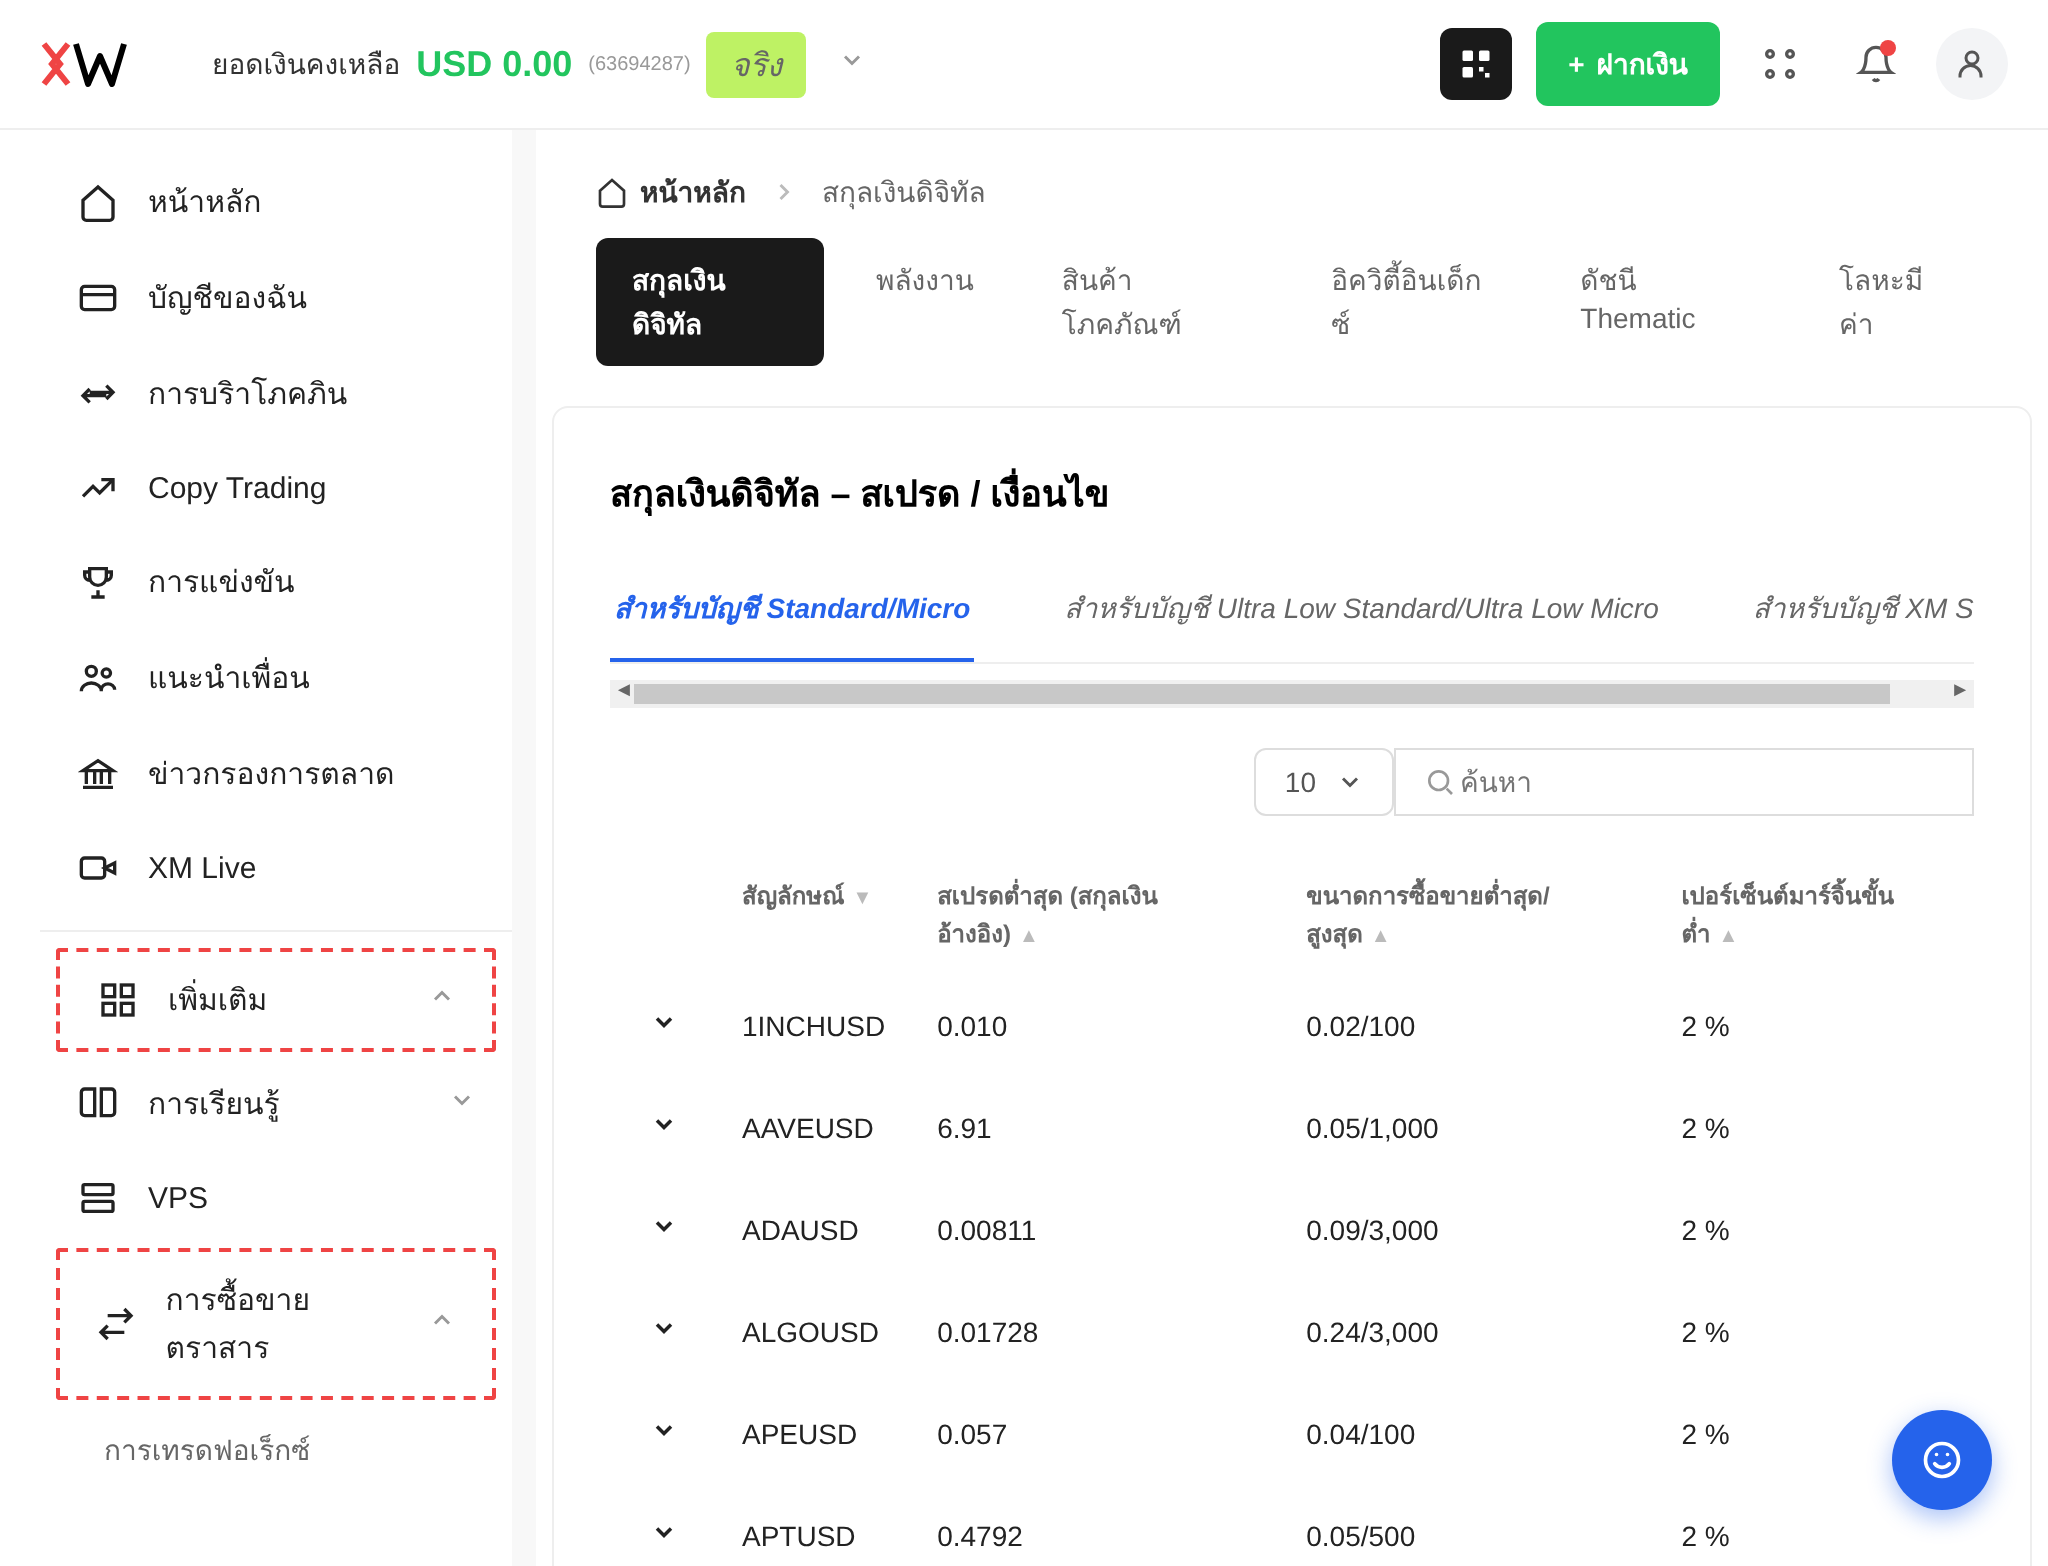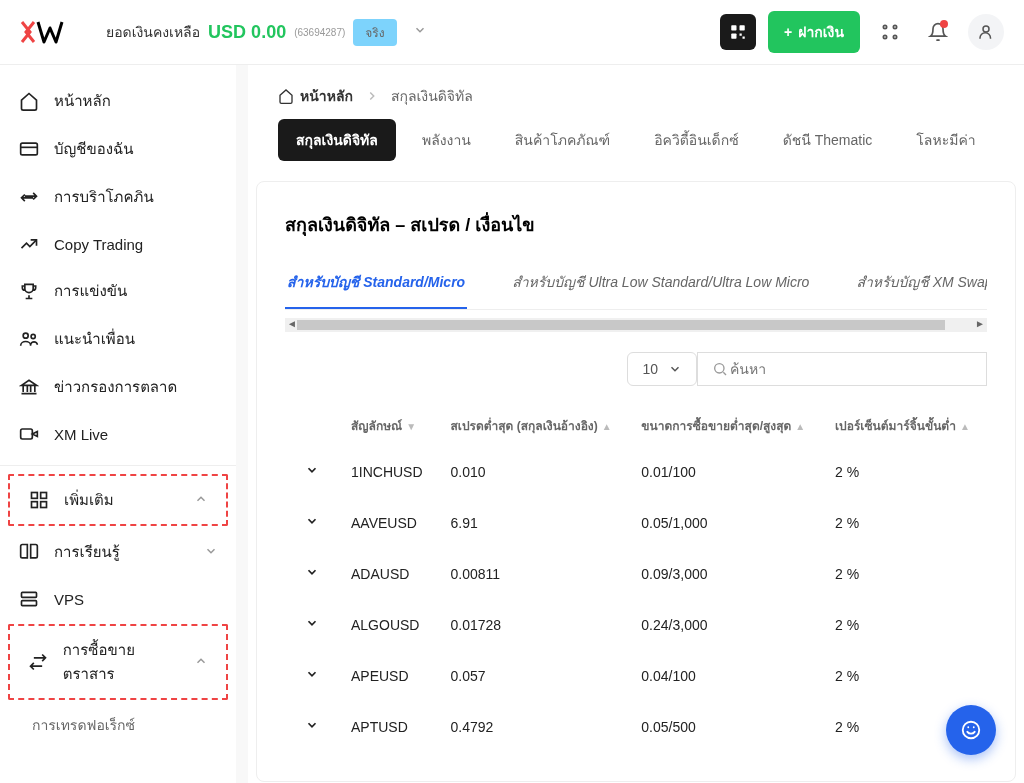--- a/index.html
+++ b/index.html
@@ -4,30 +4,30 @@
 <style>
 * { margin: 0; padding: 0; box-sizing: border-box; font-family: Arial, sans-serif; }
 body { width: 1024px; height: 783px; overflow: hidden; background: #fff; }
 
 .header { height: 65px; border-bottom: 1px solid #eee; display: flex; align-items: center; padding: 0 20px; }
 .logo { font-weight: 900; font-size: 24px; letter-spacing: -1px; display: flex; align-items: center; }
 .balance-section { display: flex; align-items: center; margin-left: 30px; gap: 8px; }
 .balance-label { font-size: 14px; color: #333; font-weight: 500; }
 .balance-value { font-size: 18px; color: #22c55e; font-weight: 600; }
 .balance-id { font-size: 10px; color: #999; }
-.real-badge { background: #7dd3fc; padding: 4px 12px; border-radius: 4px; font-size: 12px; color: #666; }
+.real-badge { background: #bef264; padding: 4px 12px; border-radius: 4px; font-size: 16px; color: #666; font-style: italic; }
 .chevron-down { color: #999; margin-left: 8px; }
 .header-right { margin-left: auto; display: flex; align-items: center; gap: 12px; }
 .qr-btn { background: #1a1a1a; color: #fff; width: 36px; height: 36px; border-radius: 6px; display: flex; align-items: center; justify-content: center; cursor: pointer; }
 .deposit-btn { background: #22c55e; color: #fff; padding: 10px 16px; border-radius: 6px; font-size: 14px; font-weight: 600; cursor: pointer; display: flex; align-items: center; gap: 6px; }
 .icon-btn { width: 36px; height: 36px; display: flex; align-items: center; justify-content: center; cursor: pointer; color: #555; position: relative; }
 .notif-dot { position: absolute; top: 6px; right: 8px; width: 8px; height: 8px; background: #ef4444; border-radius: 50%; }
 .user-btn { background: #f3f4f6; border-radius: 50%; }
 
-.main-container { display: flex; height: calc(783px - 65px); }
+.main-container { display: flex; height: calc(783px - 65px); margin-left: 20px; }
 
 .sidebar { width: 248px; border-right: 12px solid #f8f8f8; overflow-y: auto; position: relative; padding: 12px 0; }
 .sidebar::-webkit-scrollbar { width: 10px; }
 .sidebar::-webkit-scrollbar-thumb { background: #ccc; border-radius: 5px; }
 .sidebar::-webkit-scrollbar-track { background: #f0f0f0; }
 
 .nav-item { display: flex; align-items: center; padding: 12px 18px; cursor: pointer; gap: 14px; font-size: 15px; color: #222; }
 .nav-icon { width: 22px; height: 22px; display: flex; align-items: center; justify-content: center; }
 .nav-chevron { margin-left: auto; color: #999; }
 .nav-sub { padding-left: 32px; font-size: 14px; color: #666; }
@@ -323,21 +323,21 @@
             <th><span>เปอร์เซ็นต์มาร์จิ้นขั้นต่ำ</span><span class="sort">▲</span></th>
           </tr>
         </thead>
         <tbody id="table-body">
             <tr>
     <td class="expand-cell"><span><svg width="14" height="14" viewBox="0 0 24 24" fill="none" stroke="currentColor" stroke-width="3">
                     <polyline points="6 9 12 15 18 9"></polyline>
                   </svg></span></td>
     <td>1INCHUSD</td>
     <td>0.010</td>
-    <td>0.01/100</td>
+    <td>0.02/100</td>
     <td>2 %</td>
             </tr>
             <tr>
     <td class="expand-cell"><span><svg width="14" height="14" viewBox="0 0 24 24" fill="none" stroke="currentColor" stroke-width="3">
                     <polyline points="6 9 12 15 18 9"></polyline>
                   </svg></span></td>
     <td>AAVEUSD</td>
     <td>6.91</td>
     <td>0.05/1,000</td>
     <td>2 %</td>

